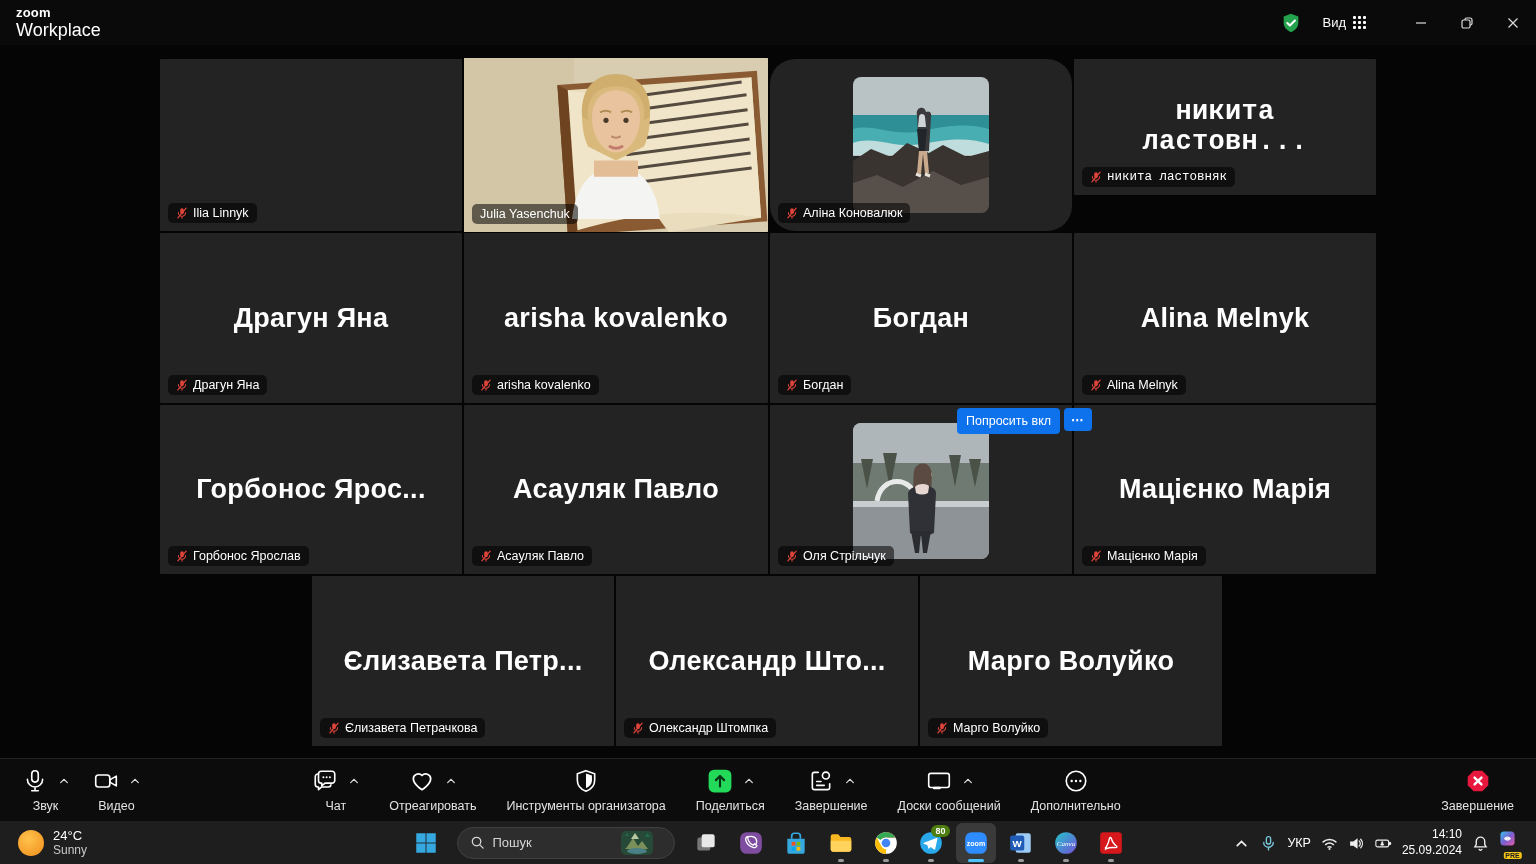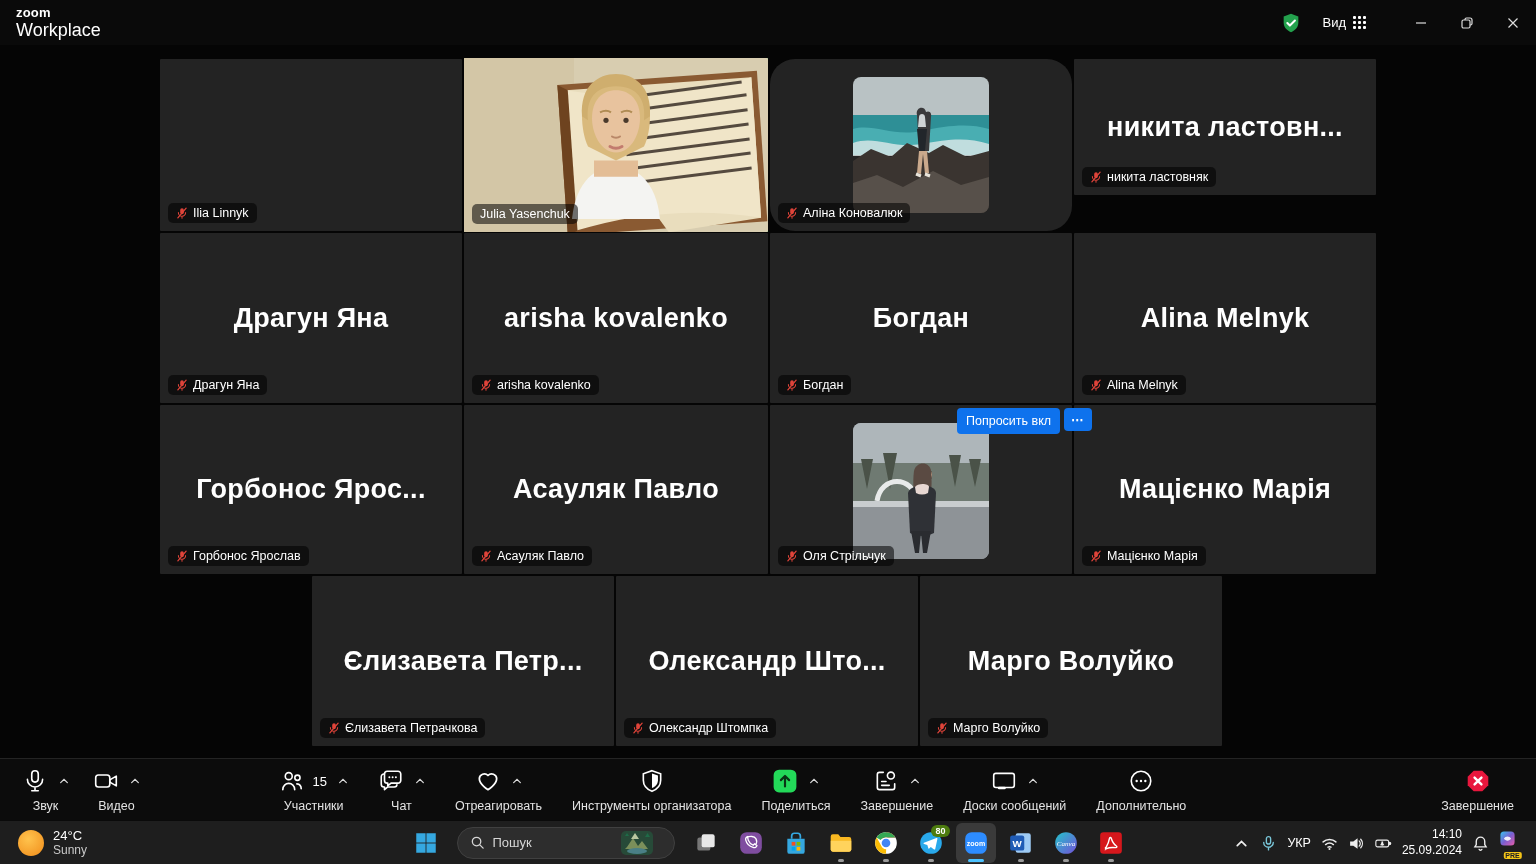--- a/index.html
+++ b/index.html
@@ -205,21 +205,21 @@
             <g stroke="#e0443a" fill="none" stroke-width="1.4" stroke-linecap="round">
               <rect x="5.6" y="1.6" width="4.8" height="8" rx="2.4" fill="#e0443a" stroke="none"></rect>
               <path d="M3.2 7.5a4.8 4.8 0 0 0 9.6 0M8 12.3V15"></path>
               <path d="M2.5 14.5L13.5 1.5" stroke-width="1.7"></path>
             </g>
           </svg>
         </span>
         <span>Аліна Коновалюк</span>
       </div>
     </div>
-    <div class="tile" style="left: 1074px; top: 14px; width: 302px; height: 136px;">
+    <div class="tile" style="left: 1074px; top: 14px; width: 302px; height: 136px; font-family: Liberation Mono, monospace;">
       <div class="big-name">никита ластовн...</div>
       <div class="name-tag">
         <span style="display: flex; align-items: center;">
           <svg viewBox="0 0 16 16">
             <g stroke="#e0443a" fill="none" stroke-width="1.4" stroke-linecap="round">
               <rect x="5.6" y="1.6" width="4.8" height="8" rx="2.4" fill="#e0443a" stroke="none"></rect>
               <path d="M3.2 7.5a4.8 4.8 0 0 0 9.6 0M8 12.3V15"></path>
               <path d="M2.5 14.5L13.5 1.5" stroke-width="1.7"></path>
             </g>
           </svg>
@@ -442,39 +442,20 @@
           <span style="display: flex; align-items: center; margin-left: 4px;">
             <svg class="chev" viewBox="0 0 12 8" fill="none" stroke="#fff" stroke-width="1.5" stroke-linecap="round">
               <path d="M2 6l4-4 4 4"></path>
             </svg>
           </span>
         </div>
         <div class="lbl">Видео</div>
       </div>
     </div>
   <div class="tgroup center" id="tg-center" style="gap: 6px;">
-      <div class="titem">
-        <div class="irow">
-          <span style="display: flex; align-items: center;">
-            <svg class="main" viewBox="0 0 24 24" fill="none" stroke="#fff" stroke-width="1.5" stroke-linecap="round">
-              <circle cx="9" cy="7.5" r="3.2"></circle>
-              <path d="M3.5 20c0-3.6 2.6-5.8 5.5-5.8s5.5 2.2 5.5 5.8"></path>
-              <circle cx="17" cy="9" r="2.4"></circle>
-              <path d="M16.5 14.6c2.4.2 4 2.1 4 4.6"></path>
-            </svg>
-          </span>
-          <span class="cnt">15</span>
-          <span style="display: flex; align-items: center; margin-left: 4px;">
-            <svg class="chev" viewBox="0 0 12 8" fill="none" stroke="#fff" stroke-width="1.5" stroke-linecap="round">
-              <path d="M2 6l4-4 4 4"></path>
-            </svg>
-          </span>
-        </div>
-        <div class="lbl">Участники</div>
-      </div>
       <div class="titem">
         <div class="irow">
           <span style="display: flex; align-items: center;">
             <svg class="main" viewBox="0 0 24 24" fill="none" stroke="#fff" stroke-width="1.5" stroke-linejoin="round">
               <path d="M6.5 5.5h-1A2.5 2.5 0 0 0 3 8v7a2.5 2.5 0 0 0 2.5 2.5H6V20l3-2.5h6A2.5 2.5 0 0 0 17.5 15"></path>
               <path d="M9 3h9.5A2.5 2.5 0 0 1 21 5.5v6A2.5 2.5 0 0 1 18.5 14H12l-3 2.5V14h-.5A2.5 2.5 0 0 1 6 11.5v-6A2.5 2.5 0 0 1 8.5 3z"></path>
               <circle cx="10.5" cy="8.5" r=".9" fill="#fff" stroke="none"></circle>
               <circle cx="13.5" cy="8.5" r=".9" fill="#fff" stroke="none"></circle>
               <circle cx="16.5" cy="8.5" r=".9" fill="#fff" stroke="none"></circle>
             </svg>

